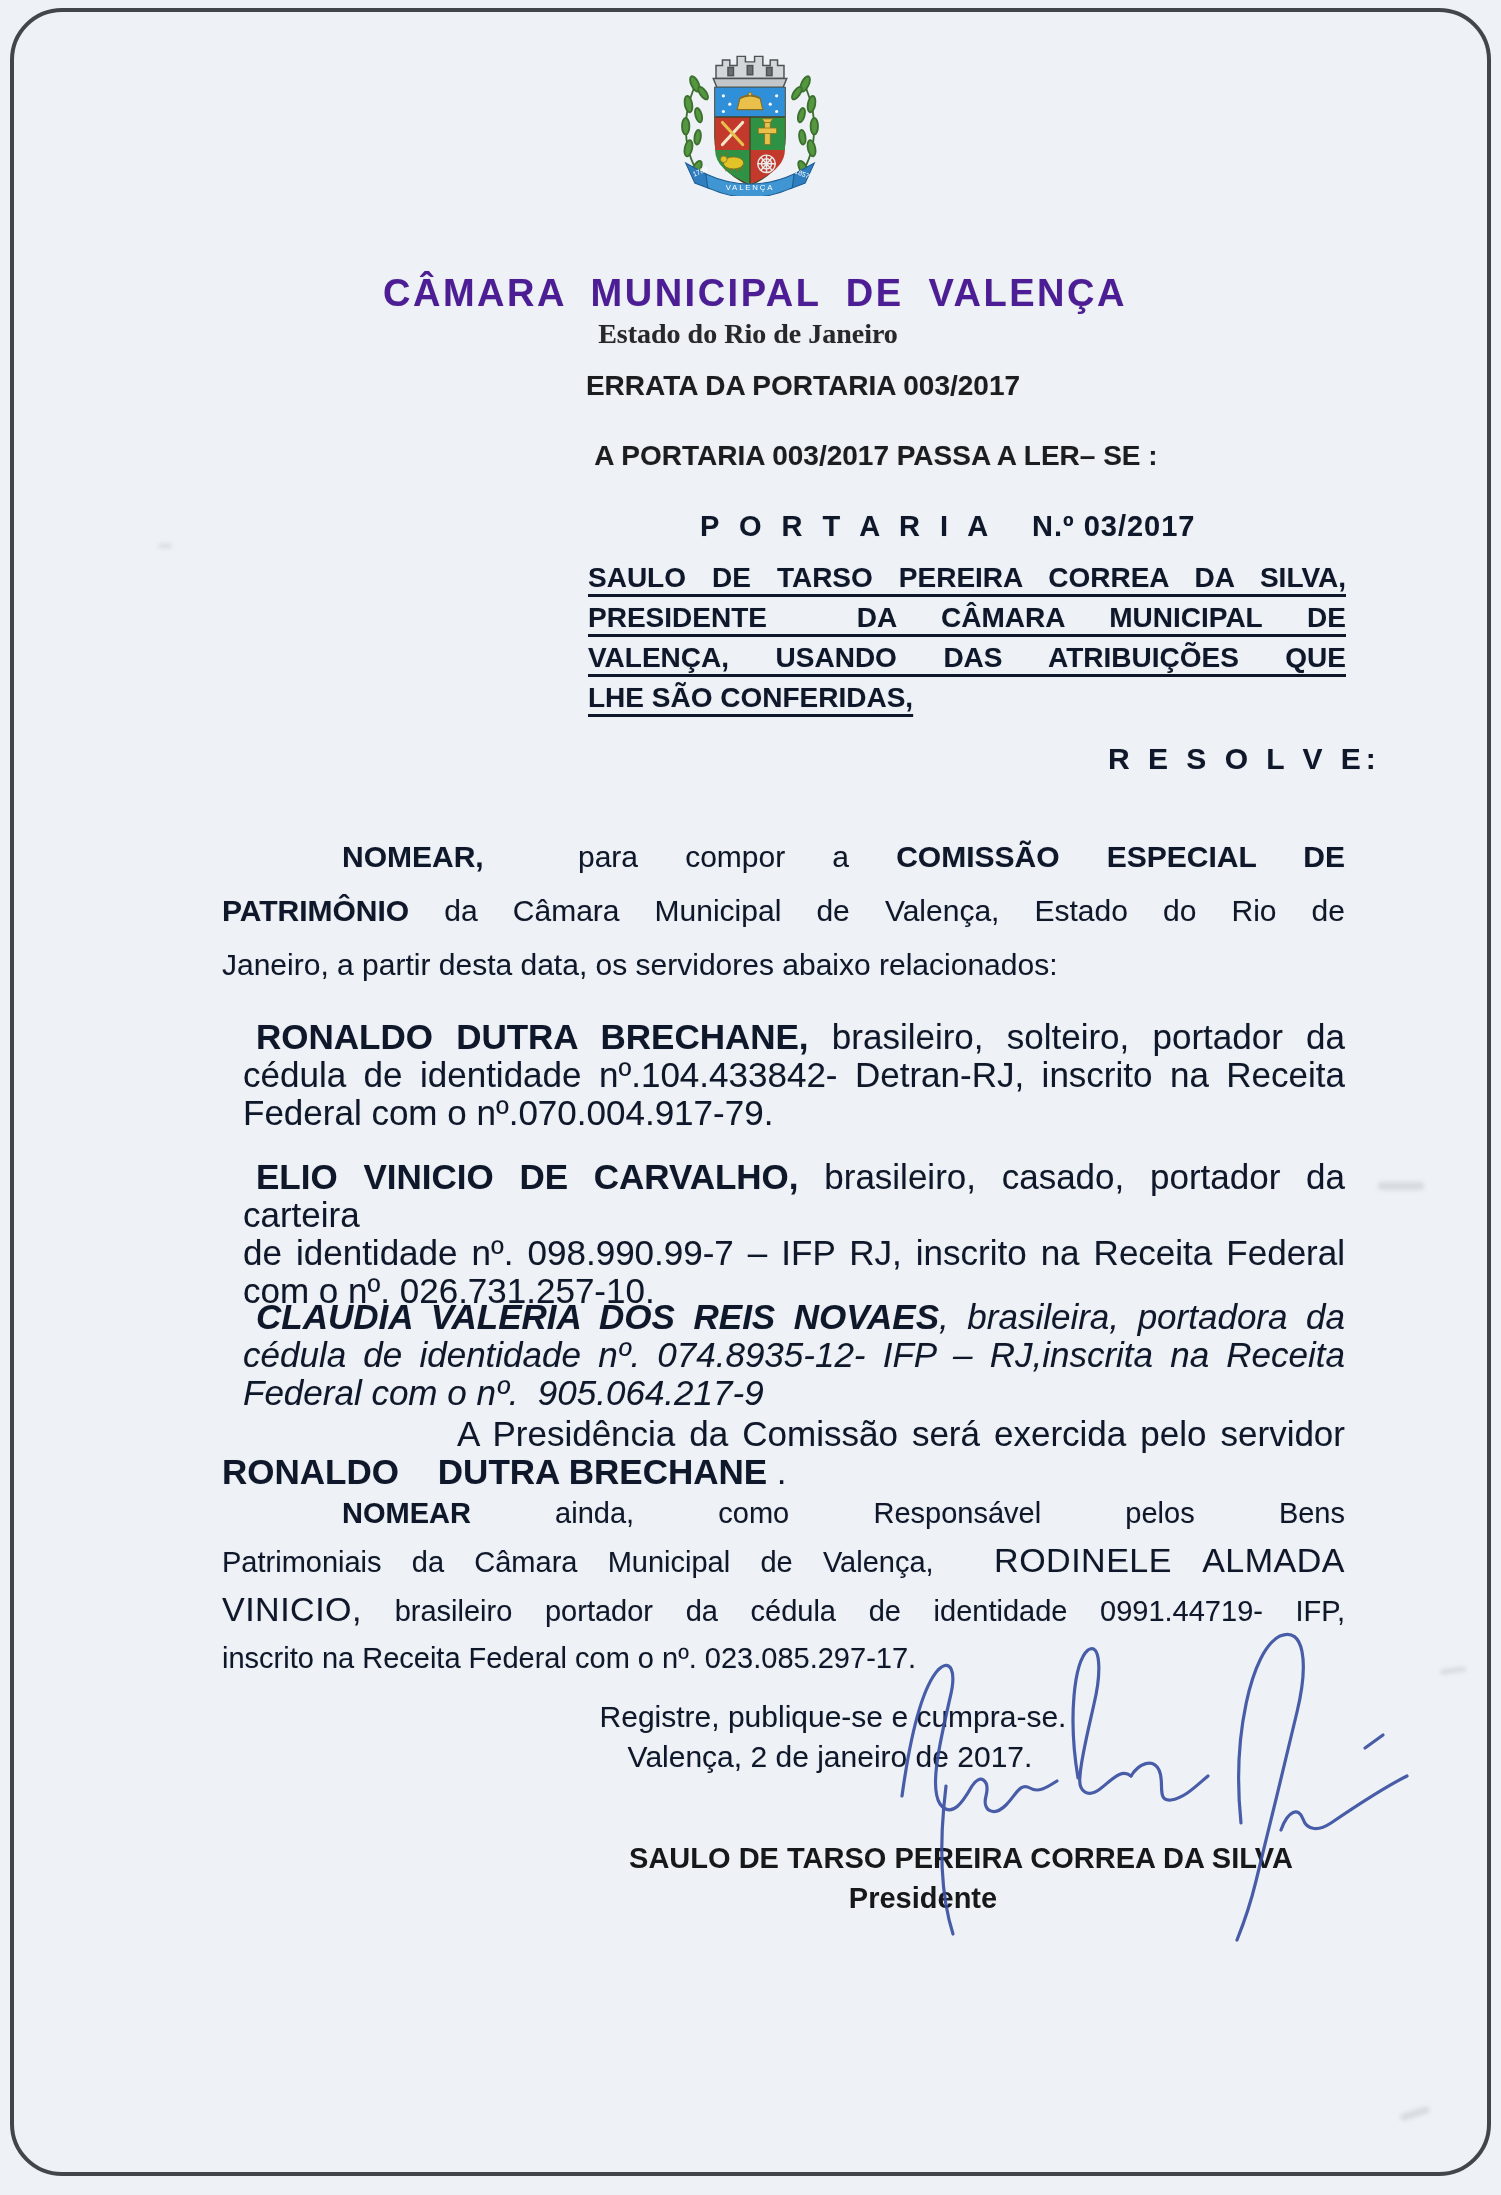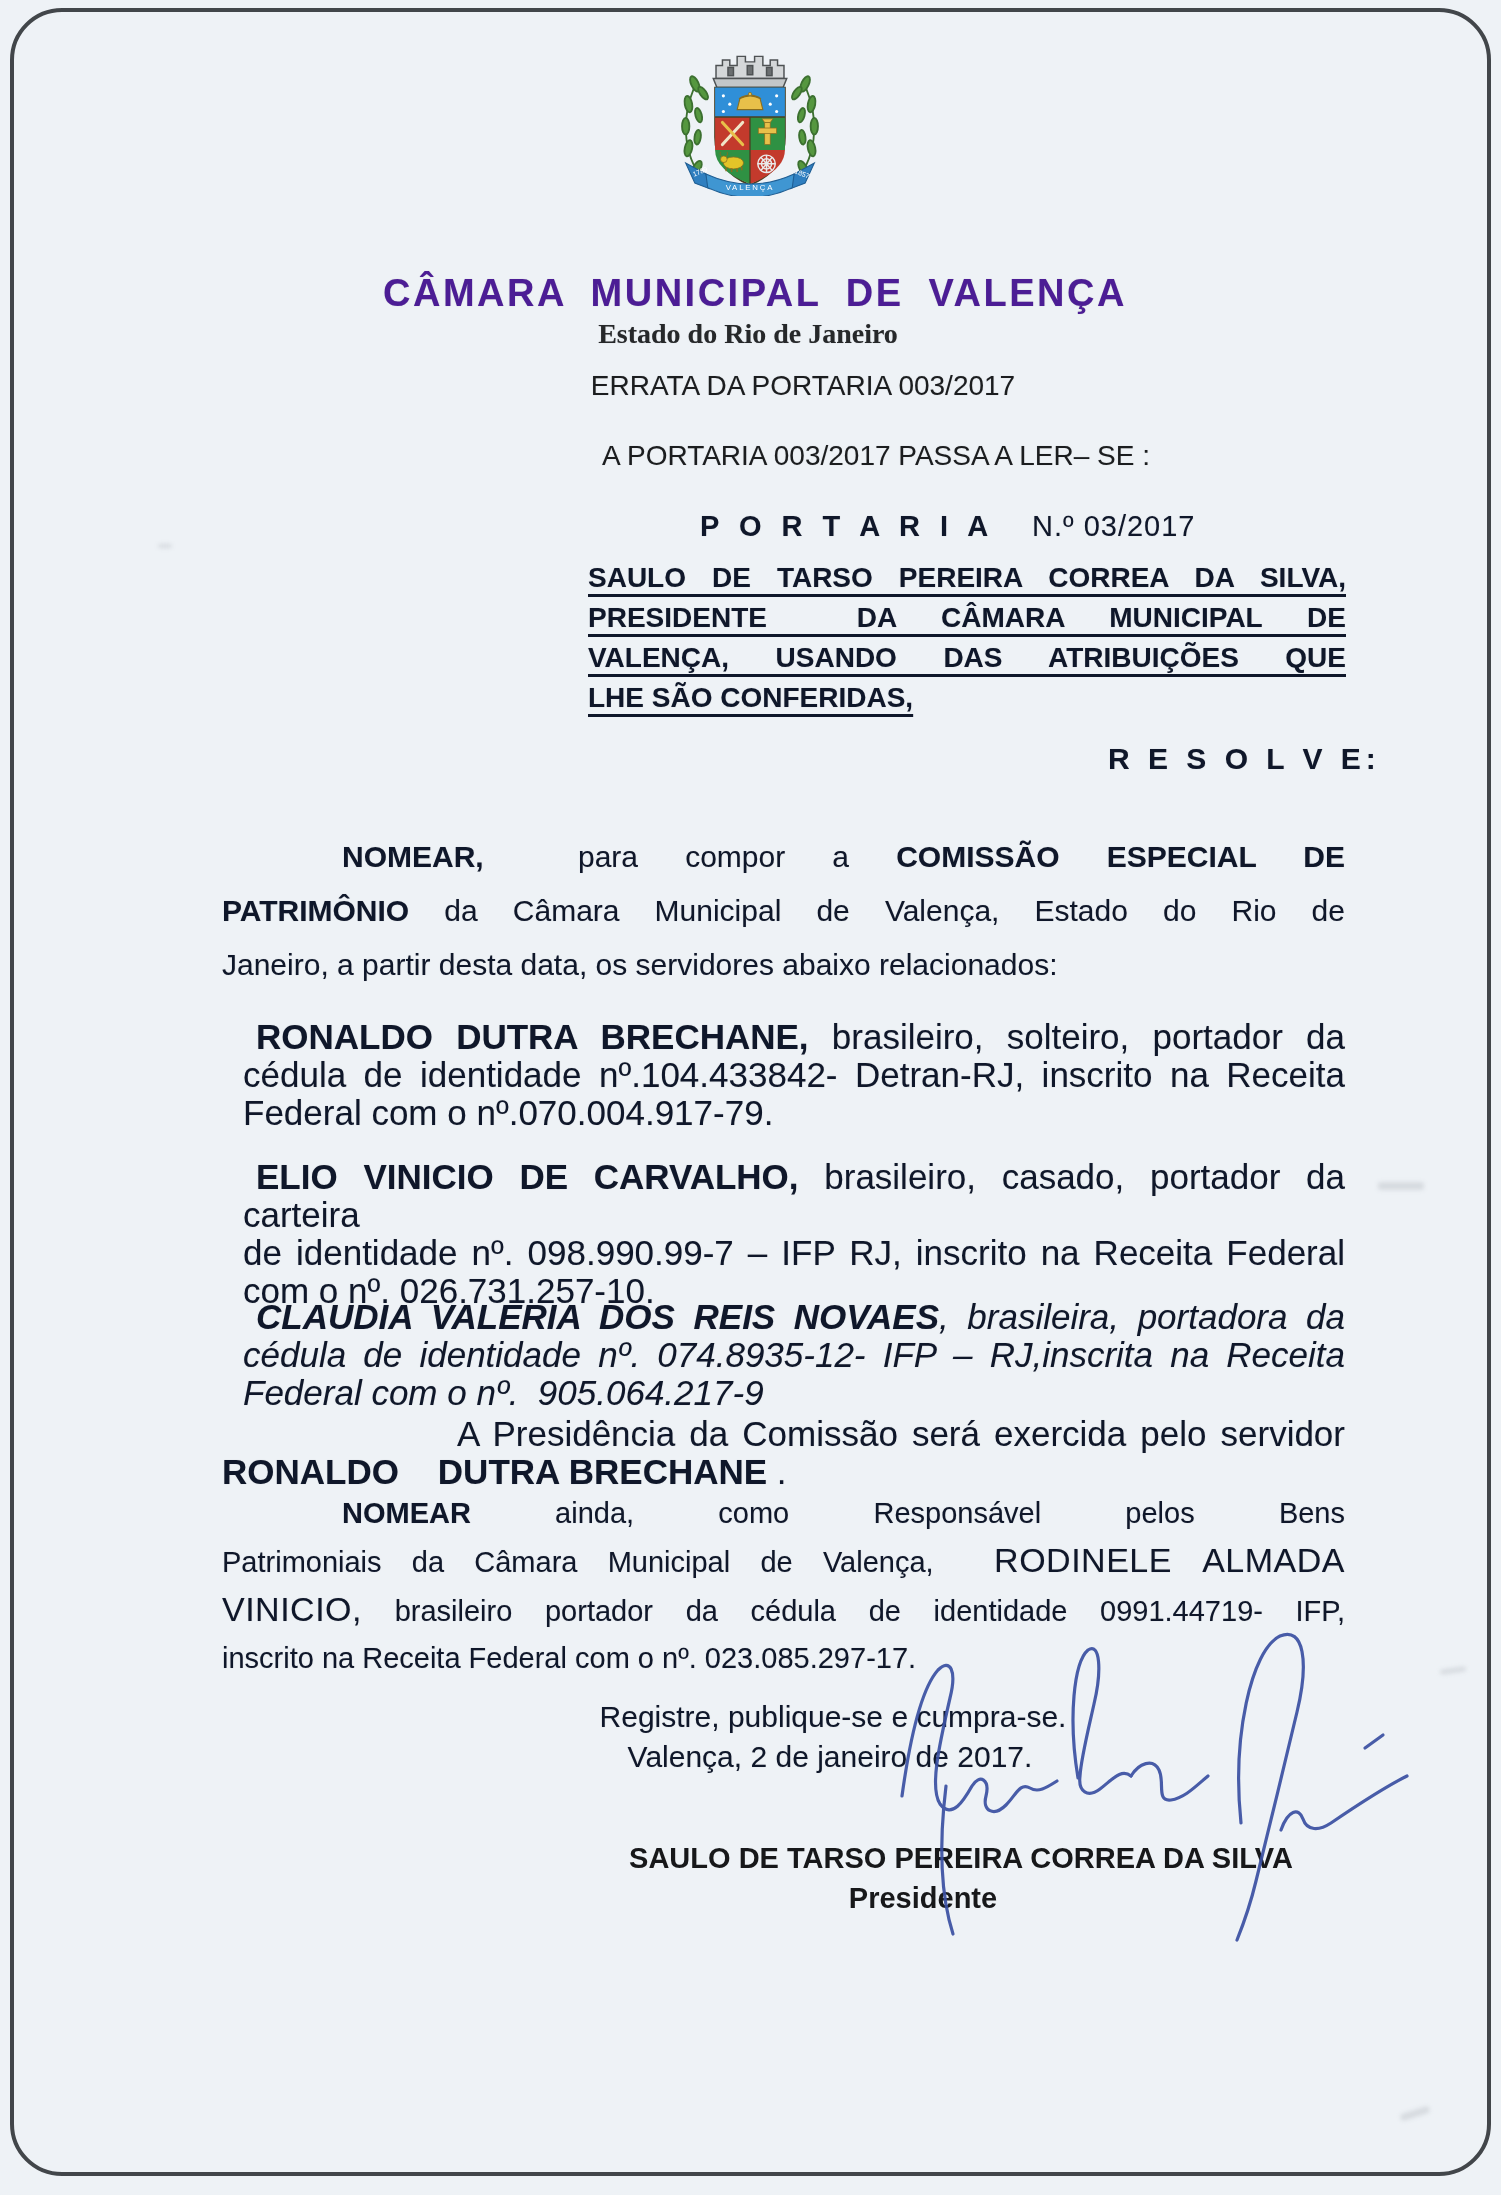--- a/index.html
+++ b/index.html
@@ -26,23 +26,23 @@
   .jl{text-align:justify;text-align-last:justify;-moz-text-align-last:justify;text-justify:inter-word;}
   b{font-weight:bold;}
   .org-name{
     font-size:38px;font-weight:600;letter-spacing:2.5px;word-spacing:12px;
     color:#4c1d95;
   }
   .estado{
     font-family:"Liberation Serif", serif;
     font-size:28px;font-weight:bold;color:#26282a;
   }
-  .h-bold{font-weight:normal;font-size:28px;color:#1b1d1f;text-align:center;}
+  .h-bold{font-weight:bold;font-size:28px;color:#1b1d1f;text-align:center;}
   .portaria-word{font-weight:bold;font-size:29px;letter-spacing:6px;}
-  .portaria-num{font-weight:normal;font-size:29px;letter-spacing:1px;text-align:right;}
+  .portaria-num{font-weight:bold;font-size:29px;letter-spacing:1px;text-align:right;}
   .resolve{font-weight:bold;font-size:30px;letter-spacing:5px;}
   .preamble{
     left:588px;top:558px;width:758px;
     font-size:28px;font-weight:bold;line-height:40px;
   }
   .preamble .ln span{
     text-decoration:underline;
     text-decoration-thickness:3px;
     text-underline-offset:7px;
   }

